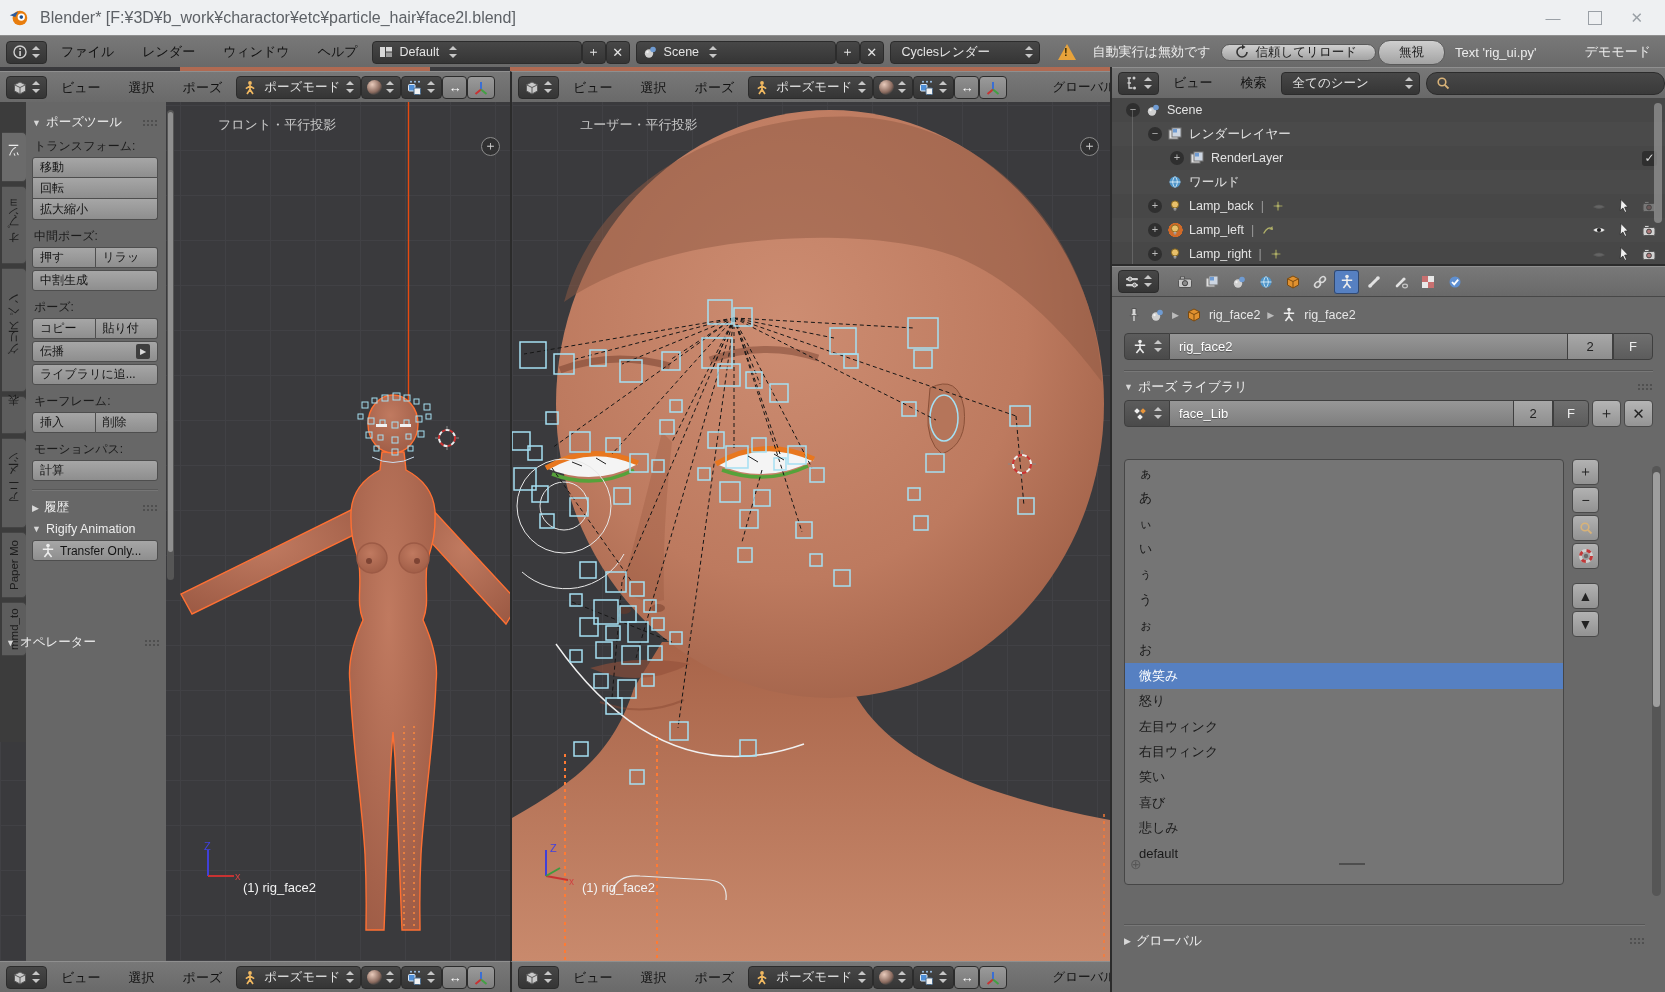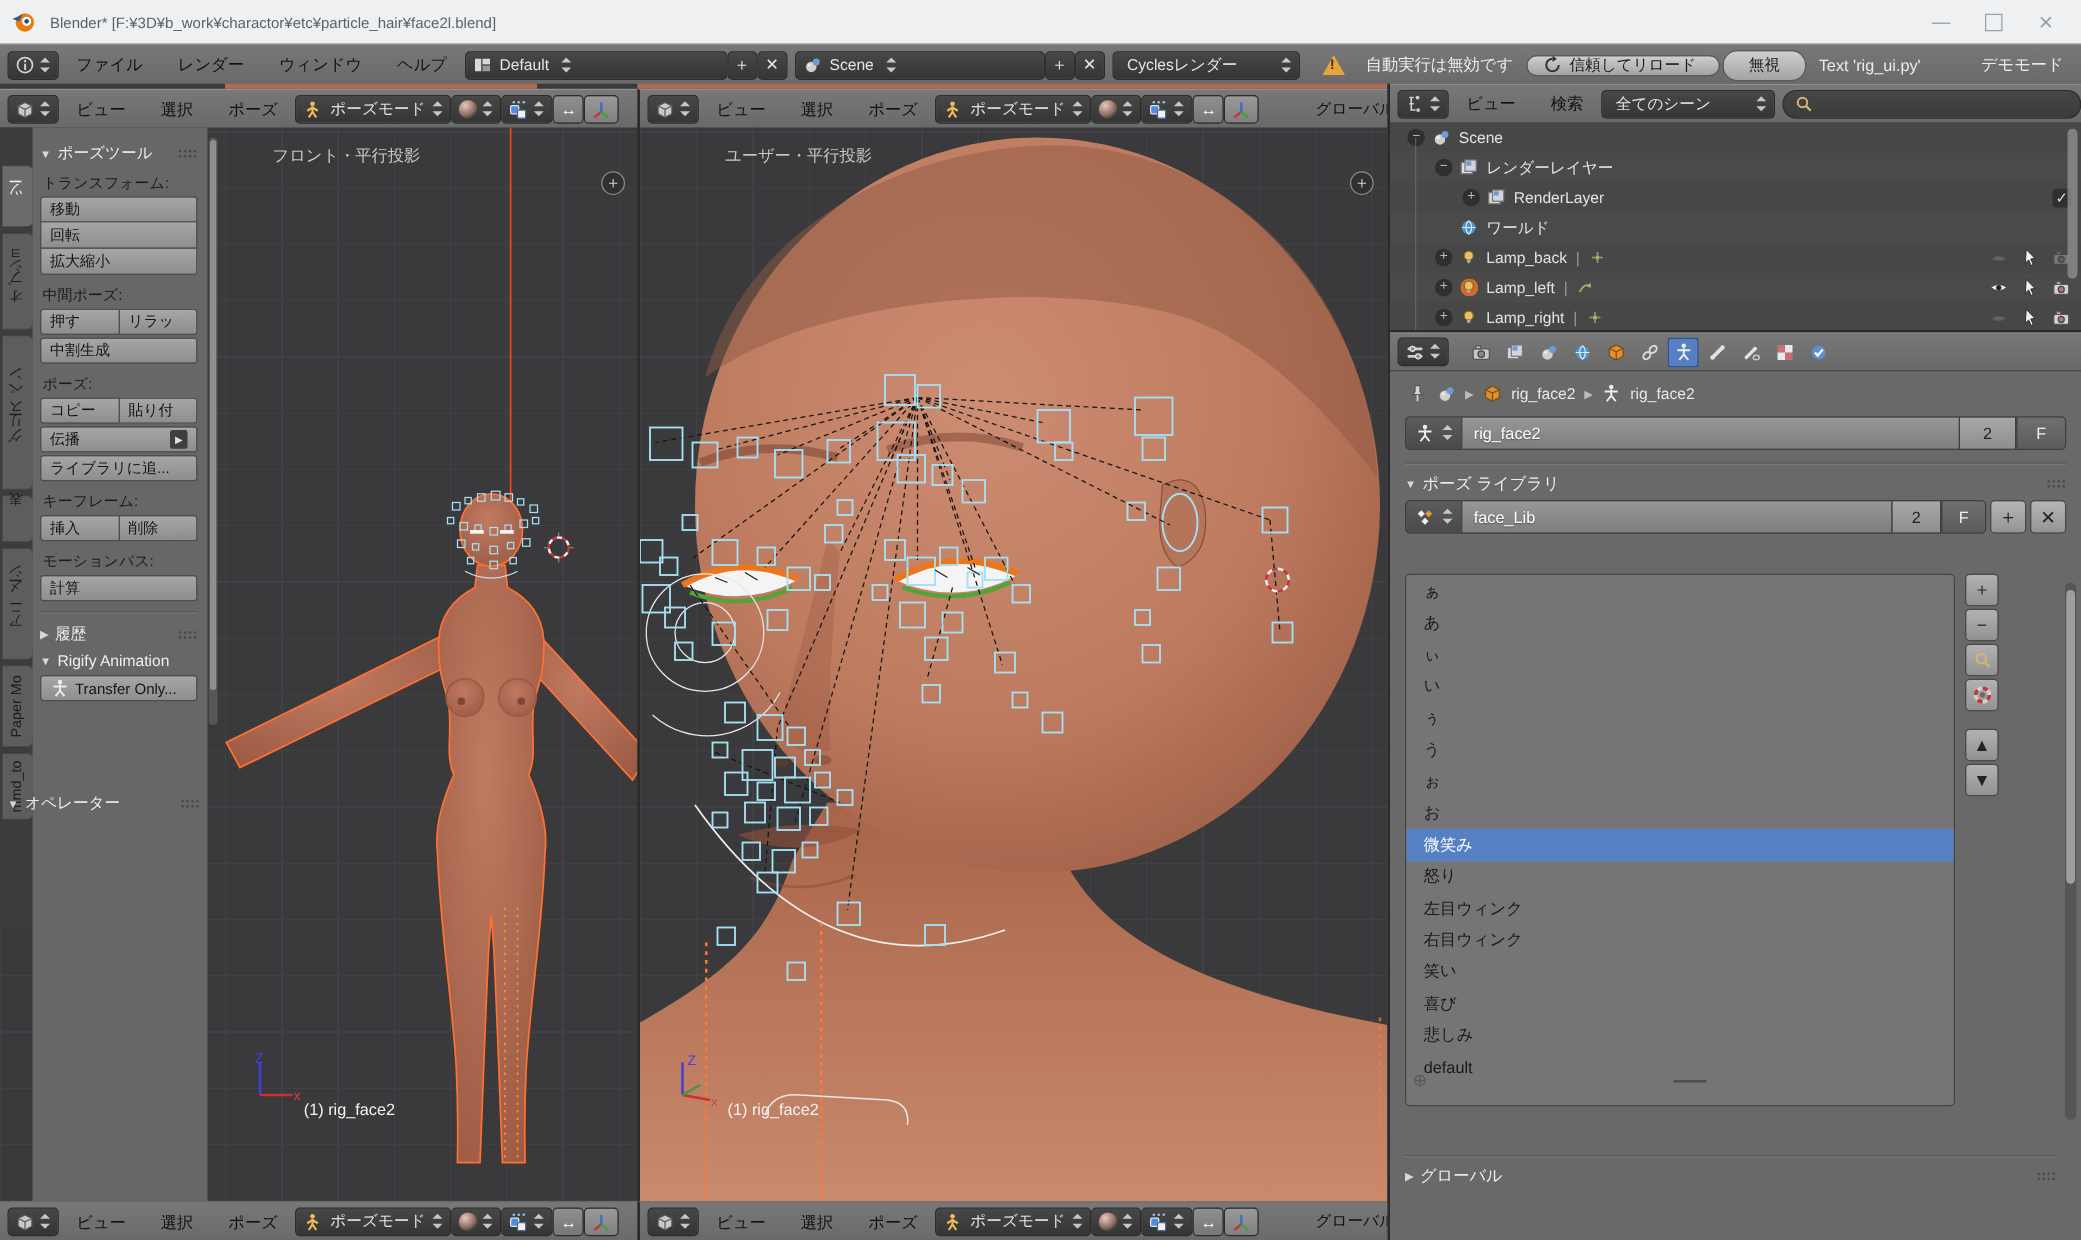--- a/index.html
+++ b/index.html
@@ -2,21 +2,21 @@
 <html><head>
 <meta charset="utf-8">
 <style>
   html,body{margin:0;padding:0;background:#222;}
   #app{position:relative;width:1665px;height:992px;overflow:hidden;
        font-family:"Liberation Sans","DejaVu Sans",sans-serif;font-size:13px;
        background:#3a3a3d;-webkit-font-smoothing:antialiased;}
   .abs{position:absolute;}
   
   #titlebar{left:0;top:0;width:1665px;height:35px;background:#eef0f2;display:flex;align-items:center;}
-  #titlebar .title{color:#5d6166;font-size:12px;margin-left:10px;text-align:right;}
+  #titlebar .title{color:#5d6166;font-size:16px;margin-left:10px;text-align:right;}
   .blender-logo{width:22px;height:22px;margin-left:8px;}
   .win-controls{margin-left:auto;display:flex;align-items:center;gap:28px;margin-right:22px;color:#9aa0a6;font-size:15px;}
   .win-controls span{cursor:default;}
   .win-box{display:inline-block;width:12px;height:12px;border:1.5px solid #9aa0a6;}
   
   .bar{background:linear-gradient(#787878,#696969);border-top:1px solid #8f8f8f;border-bottom:1px solid #474747;
        display:flex;align-items:center;overflow:hidden;}
   .hmenu{color:#111;margin:0 14px;white-space:nowrap;cursor:default;}
   .hbtn{display:inline-flex;align-items:center;height:23px;border-radius:4px;background:linear-gradient(#474747,#353535);
         border:1px solid #2c2c2c;color:#e4e4e4;padding:0 5px;white-space:nowrap;box-sizing:border-box;}

